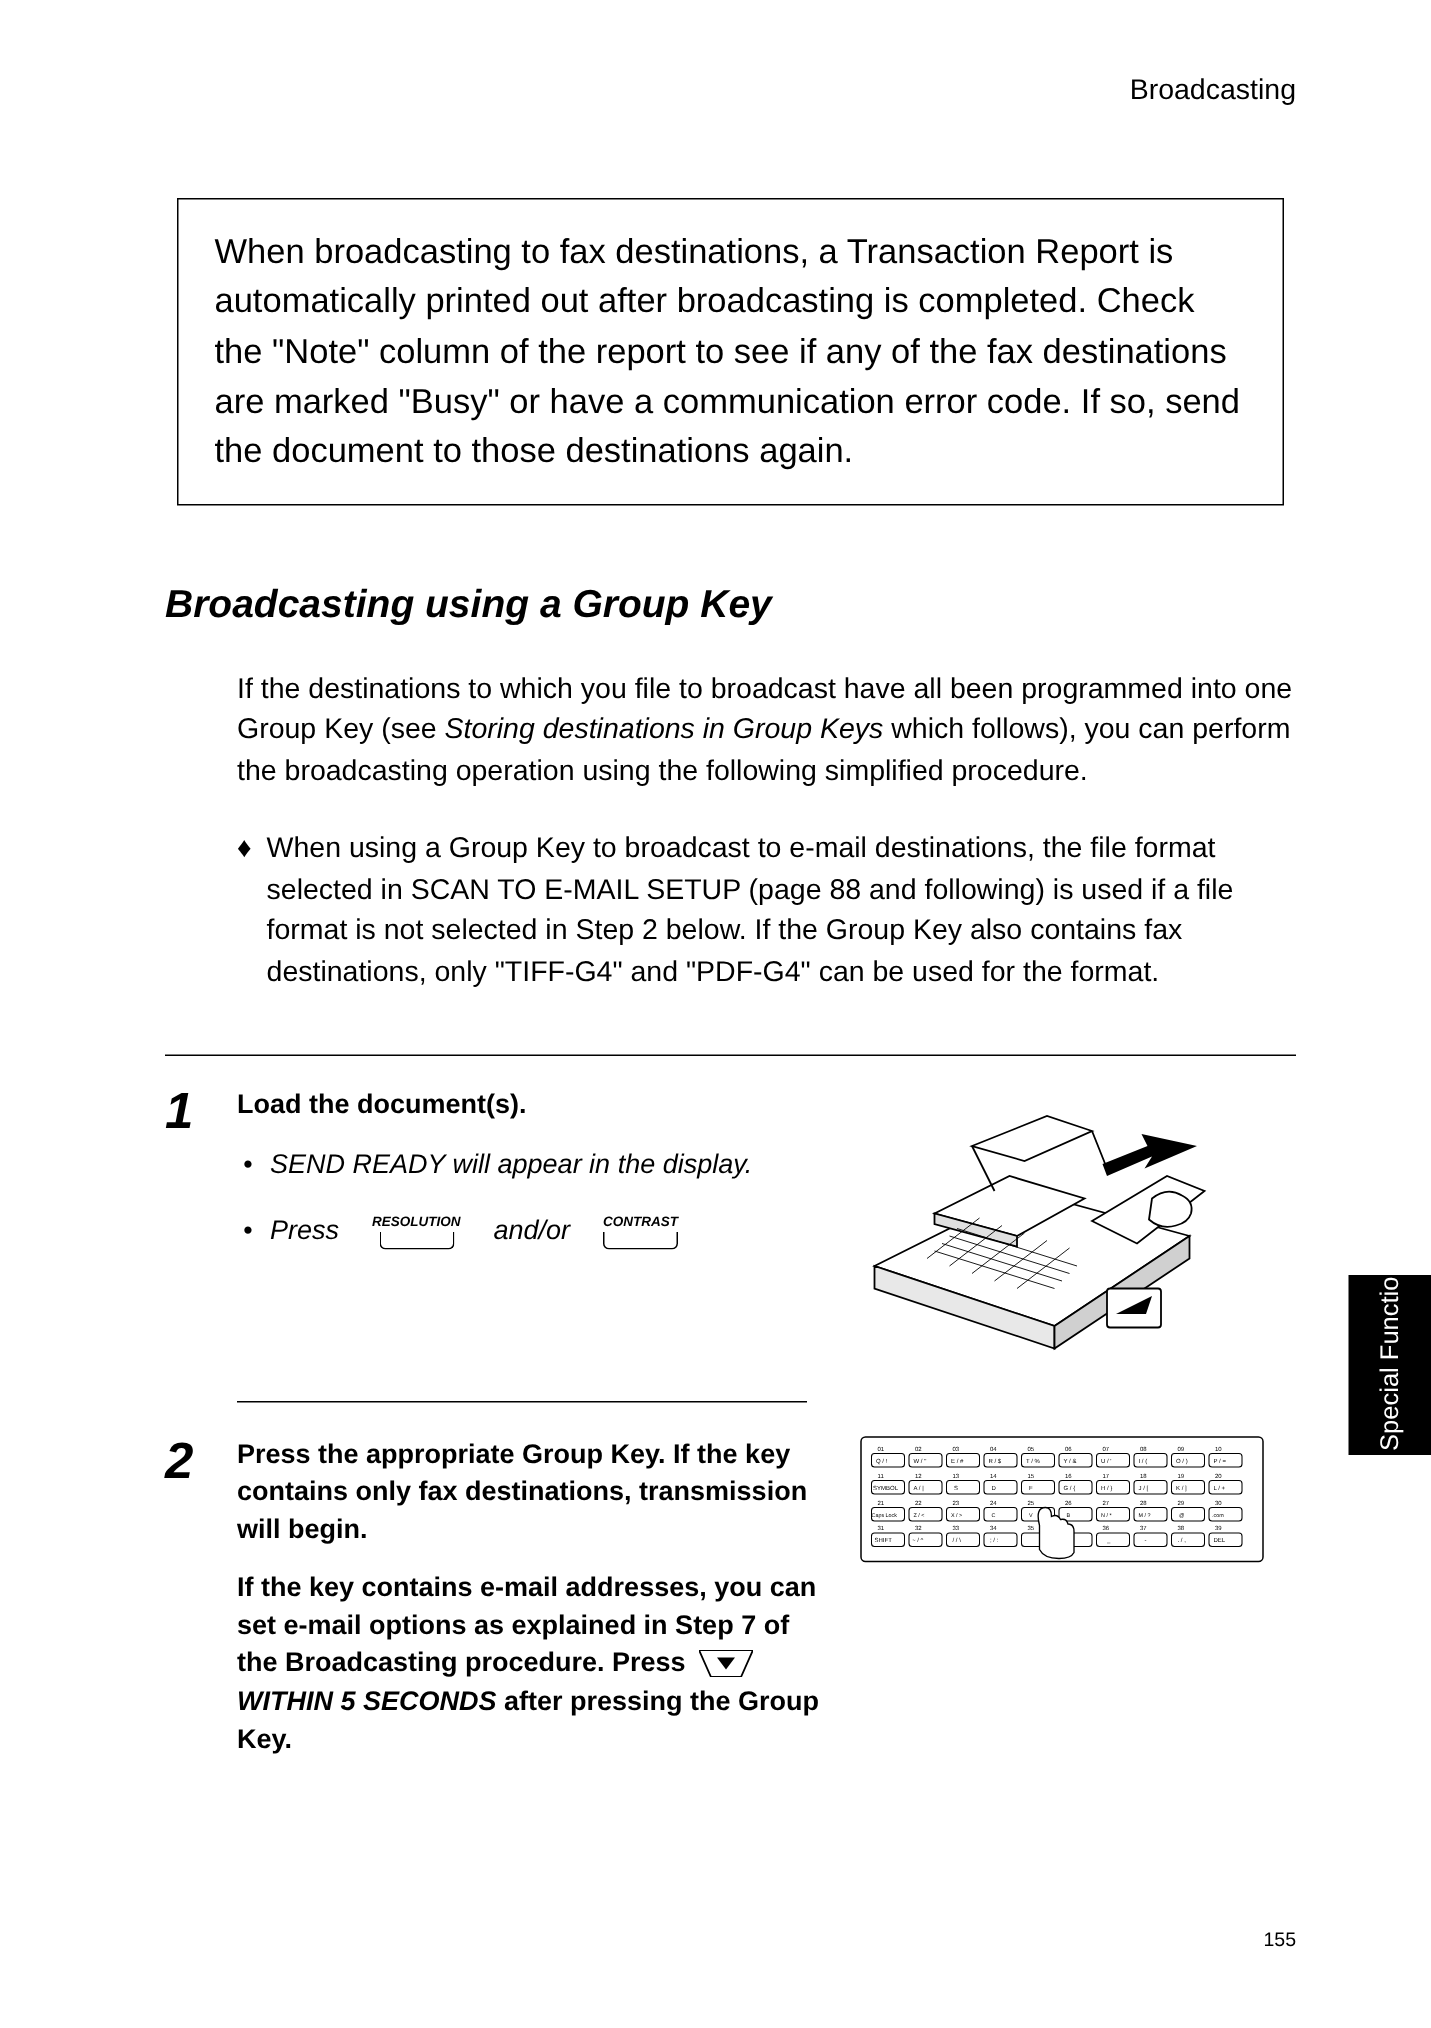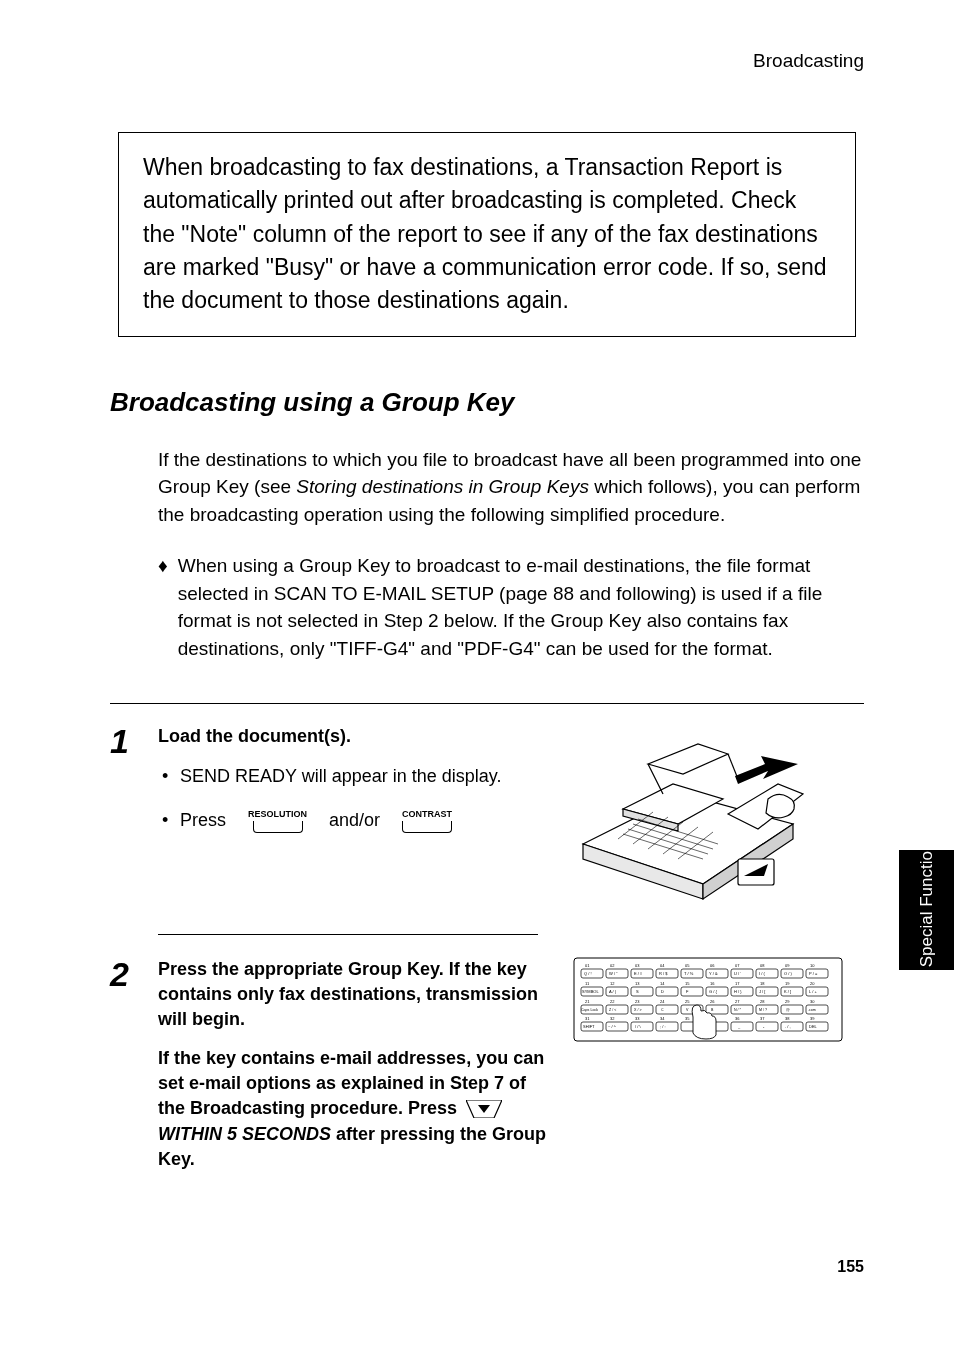--- a/index.html
+++ b/index.html
@@ -74,20 +74,21 @@
   .step-heading {
     font-weight: bold;
     font-size: 18px;
     line-height: 1.4;
     margin-bottom: 14px;
   }
   .step-heading .ital { font-style: italic; }
   .sub-bullets {
     list-style: none;
     padding-left: 22px;
+    font-style: italic;
   }
   .sub-bullets li {
     position: relative;
     font-size: 18px;
     line-height: 1.45;
     margin-bottom: 18px;
   }
   .sub-bullets li::before {
     content: "•";
     position: absolute;
@@ -150,24 +151,24 @@
   }
   .side-tab-text {
     transform: rotate(-90deg);
     white-space: nowrap;
     font-size: 17px;
     text-align: center;
     line-height: 1.25;
   }
   .page-number {
     position: absolute;
-    bottom: 76px;
+    bottom: 52px;
     right: 90px;
-    font-weight: bold;
-    font-size: 16px;
+    font-weight: normal;
+    font-size: 13px;
   }
 </style>
 </head>
 <body>
 
 <div class="page">
 
   <div class="header-right">Broadcasting</div>
 
   <div class="note-box">When broadcasting to fax destinations, a Transaction Report is automatically printed out after broadcasting is completed. Check the "Note" column of the report to see if any of the fax destinations are marked "Busy" or have a communication error code. If so, send the document to those destinations again.</div>

